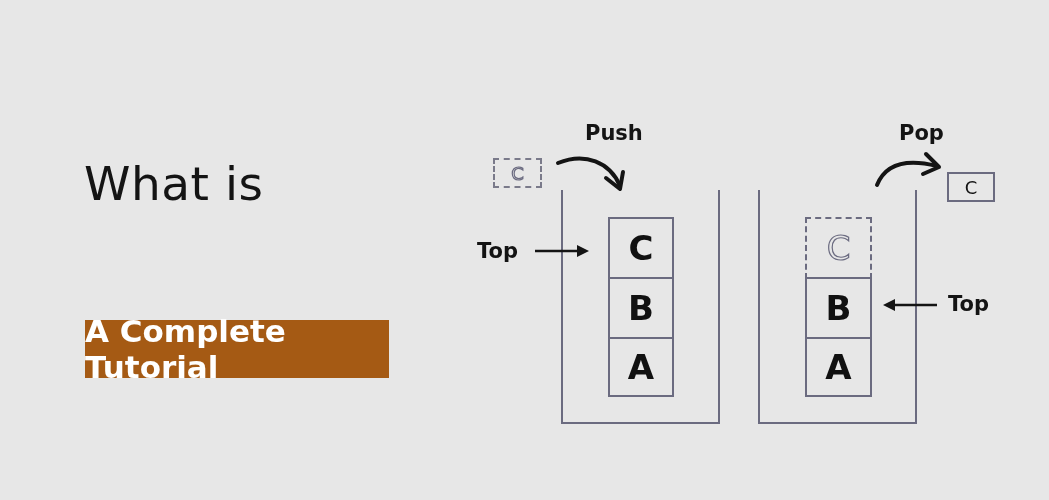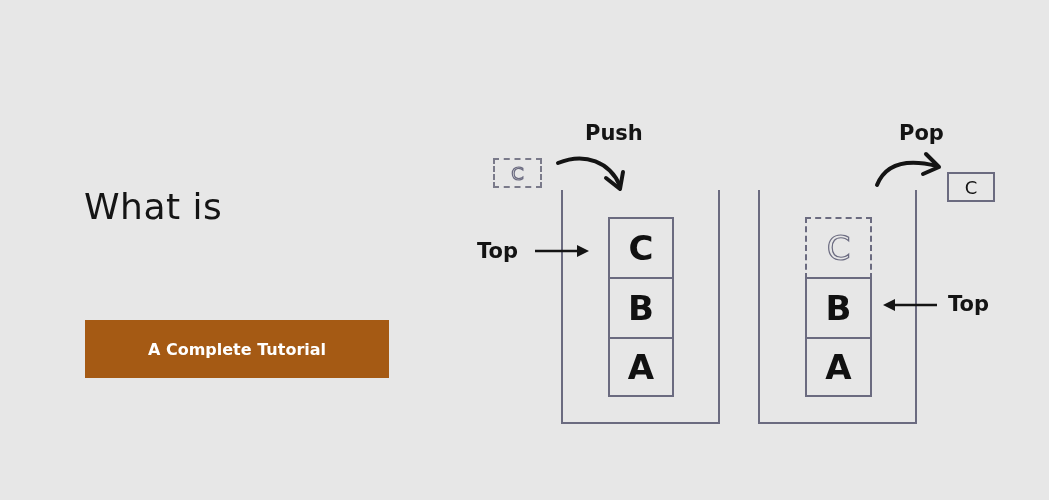--- a/index.html
+++ b/index.html
@@ -14,26 +14,25 @@
     .canvas {
       position: relative;
       width: 1049px;
       height: 500px;
       background: #e7e7e7;
     }
     .title-small {
       position: absolute;
       left: 84px;
       top: 160px;
-      font-size: 36px;
+      font-size: 47px;
       font-weight: normal;
       color: #141414;
       letter-spacing: 0.5px;
       line-height: 48px;
-      margin-top: 23px;
     }
     .title-big {
       position: absolute;
       left: 82px;
       top: 205px;
       font-size: 78px;
       font-weight: normal;
       color: #141414;
       letter-spacing: 1px;
       line-height: 100px;
@@ -42,21 +41,21 @@
       position: absolute;
       left: 85px;
       top: 320px;
       width: 304px;
       height: 58px;
       background: #a55a14;
       color: #ffffff;
       display: flex;
       align-items: center;
       justify-content: center;
-      font-size: 16px;
+      font-size: 31px;
       font-weight: bold;
       box-sizing: border-box;
     }
     .diagram-label {
       position: absolute;
       font-family: "DejaVu Sans", "Liberation Sans", sans-serif;
       font-weight: bold;
       font-size: 21px;
       color: #141414;
       line-height: 26px;

